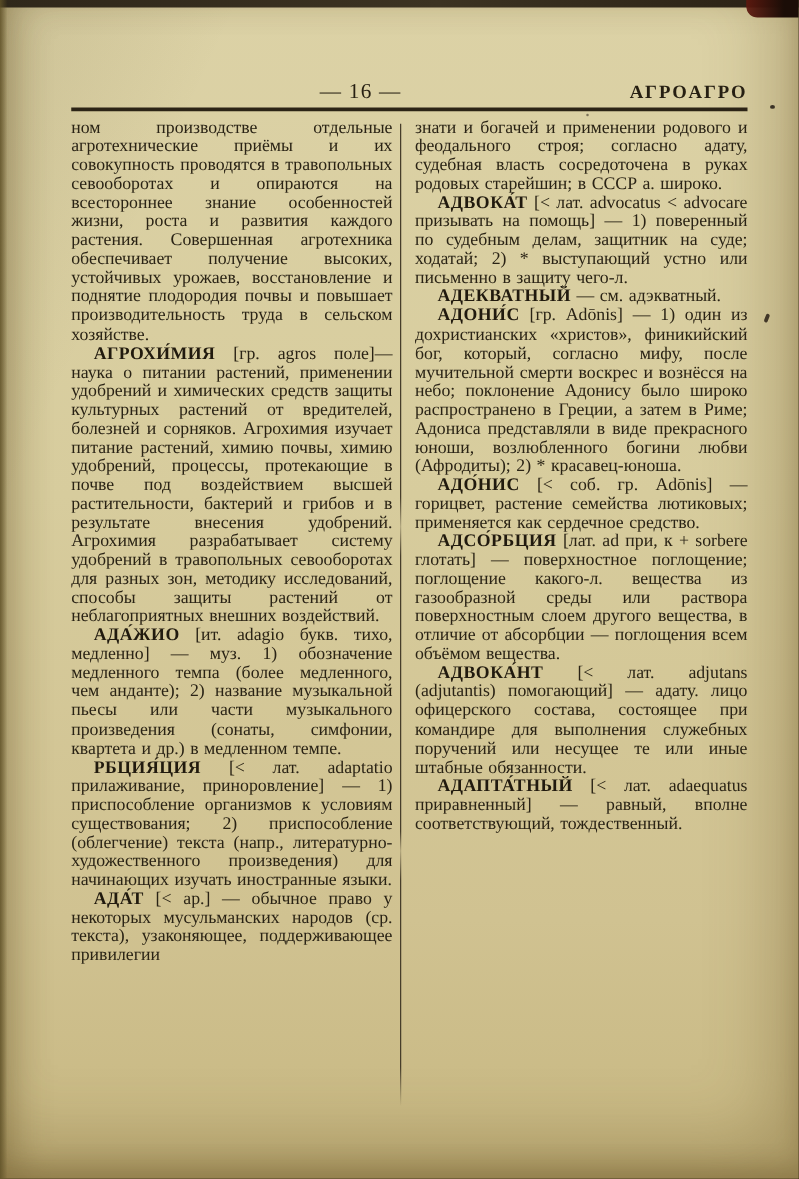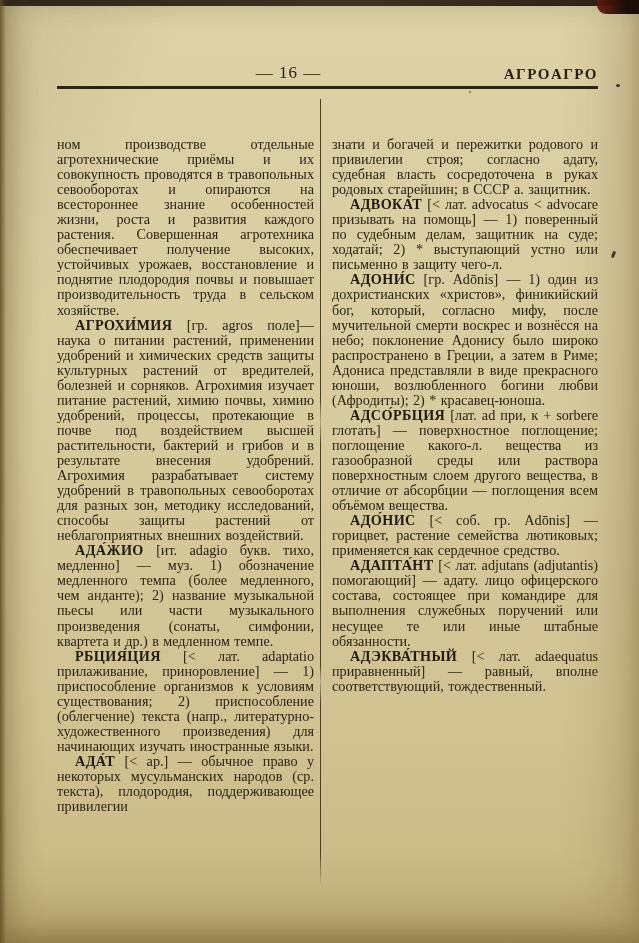--- a/index.html
+++ b/index.html
@@ -49,21 +49,21 @@
   .running-head .pageno{
     font-size:17px;letter-spacing:1px;
     position:absolute;left:0;right:78px;text-align:center;bottom:3px;
   }
 
   .text-area{
     position:absolute;left:57px;top:95px;width:541px;bottom:58px;
     display:flex;
     color:#2a2315;
   }
-  .col{font-size:14.2px;line-height:15.05px;text-align:justify;margin-top:42px;}
+  .col{font-size:14.2px;line-height:15.05px;text-align:justify;}
   .col.left{width:257px;margin-right:6px;}
   .col.right{width:266px;margin-left:11px;flex:1;}
   .column-divider{
     width:1px;
     background:linear-gradient(180deg,
       #463d2a 0%, #463d2a 38%, rgba(70,61,42,.25) 41%,
       #463d2a 44%, #463d2a 72%, rgba(70,61,42,.2) 74%,
       #463d2a 77%, #463d2a 96%, rgba(70,61,42,0) 100%);
     margin-top:4px;height:786px;
   }
@@ -89,26 +89,27 @@
     <span class="pageno">— 16 —</span>
     <span class="word">АГРО</span>
   </div>
 
   <div class="text-area">
     <div class="col left">
         <p class="para"><span class="rg">ном производстве отдельные агротехнические приёмы и их совокупность проводятся в травопольных севооборотах и опираются на всестороннее знание особенностей жизни, роста и развития каждого растения. Совершенная агротехника обеспечивает получение высоких, устойчивых урожаев, восстановление и поднятие плодородия почвы и повышает производительность труда в сельском хозяйстве.</span></p>
         <p class="para indent"><span class="hw">АГРОХИ́МИЯ</span><span class="rg"> [гр. agros поле]— наука о питании растений, применении удобрений и химических средств защиты культурных растений от вредителей, болезней и сорняков. Агрохимия изучает питание растений, химию почвы, химию удобрений, процессы, протекающие в почве под воздействием высшей растительности, бактерий и грибов и в результате внесения удобрений. Агрохимия разрабатывает систему удобрений в травопольных севооборотах для разных зон, методику исследований, способы защиты растений от неблагоприятных внешних воздействий.</span></p>
         <p class="para indent"><span class="hw">АДА́ЖИО</span><span class="rg"> [ит. adagio </span><span class="it">букв.</span><span class="rg"> тихо, медленно] — </span><span class="it">муз.</span><span class="rg"> 1) обозначение медленного темпа (более медленного, чем </span><span class="it">анданте</span><span class="rg">); 2) название музыкальной пьесы или части музыкального произведения (сонаты, симфонии, квартета и др.) в медленном темпе.</span></p>
         <p class="para indent"><span class="hw">РБЦИЯ́ЦИЯ</span><span class="rg"> [&lt; лат. adaptatio прилаживание, приноровление] — 1) приспособление организмов к условиям существования; 2) приспособление (облегчение) текста (напр., литературно-художественного произведения) для начинающих изучать иностранные языки.</span></p>
-        <p class="para indent"><span class="hw">АДА́Т</span><span class="rg"> [&lt; ар.] — обычное право у некоторых мусульманских народов (ср. </span><span class="it">текста</span><span class="rg">), плодородия, поддерживающее привилегии</span></p>
+        <p class="para indent"><span class="hw">АДА́Т</span><span class="rg"> [&lt; ар.] — обычное право у некоторых мусульманских народов (ср. </span><span class="it">текста</span><span class="rg">), узаконяющее, поддерживающее привилегии</span></p>
       </div>
     <div class="column-divider"></div>
     <div class="col right">
-        <p class="para"><span class="rg">знати и богачей и пережитки родового и привилегии строя; согласно </span><span class="it">адату</span><span class="rg">, судебная власть сосредоточена в руках родовых старейшин; в СССР </span><span class="it">а.</span><span class="rg"> защитник.</span></p>
+        <p class="para"><span class="rg">знати и богачей и применении родового и феодального строя; согласно </span><span class="it">адату</span><span class="rg">, судебная власть сосредоточена в руках родовых старейшин; в СССР </span><span class="it">а.</span><span class="rg"> широко.</span></p>
         <p class="para indent"><span class="hw">АДВОКА́Т</span><span class="rg"> [&lt; лат. advocatus &lt; advocare призывать на помощь] — 1) поверенный по судебным делам, защитник на суде; ходатай; 2) * выступающий устно или письменно в защиту чего-л.</span></p>
+        <p class="para indent"><span class="hw">АДЕКВАТНЫЙ</span><span class="rg"> — см. </span><span class="it">адэкватный.</span></p>
         <p class="para indent"><span class="hw">АДОНИ́С</span><span class="rg"> [гр. Adōnis] — 1) один из дохристианских «христов», финикийский бог, который, согласно мифу, после мучительной смерти воскрес и вознёсся на небо; поклонение Адонису было широко распространено в Греции, а затем в Риме; Адониса представляли в виде прекрасного юноши, возлюбленного богини любви (Афродиты); 2) * красавец-юноша.</span></p>
+        <p class="para indent"><span class="hw">АДО́НИС</span><span class="rg"> [&lt; </span><span class="it">соб.</span><span class="rg"> гр. Adōnis] — горицвет, растение семейства лютиковых; применяется как сердечное средство.</span></p>
         <p class="para indent"><span class="hw">АДСО́РБЦИЯ</span><span class="rg"> [лат. ad при, к + sorbere глотать] — поверхностное поглощение; поглощение какого-л. вещества из газообразной среды или раствора поверхностным слоем другого вещества, в отличие от </span><span class="it">абсорбции</span><span class="rg"> — поглощения всем объёмом вещества.</span></p>
-        <p class="para indent"><span class="hw">АДО́НИС</span><span class="rg"> [&lt; </span><span class="it">соб.</span><span class="rg"> гр. Adōnis] — горицвет, растение семейства лютиковых; применяется как сердечное средство.</span></p>
-        <p class="para indent"><span class="hw">АДАПТА́НТ</span><span class="rg"> [&lt; лат. adjutans (adjutantis) помогающий] — </span><span class="it">адату.</span><span class="rg"> лицо офицерского состава, состоящее при командире для выполнения служебных поручений или несущее те или иные штабные обязанности.</span></p>
-        <p class="para indent"><span class="hw">АДЭКВА́ТНЫЙ</span><span class="rg"> [&lt; лат. adaequatus приравненный] — равный, вполне соответствующий, тождественный.</span></p>
+        <p class="para indent"><span class="hw">АДВОКА́НТ</span><span class="rg"> [&lt; лат. adjutans (adjutantis) помогающий] — </span><span class="it">адату.</span><span class="rg"> лицо офицерского состава, состоящее при командире для выполнения служебных поручений или несущее те или иные штабные обязанности.</span></p>
+        <p class="para indent"><span class="hw">АДАПТА́ТНЫЙ</span><span class="rg"> [&lt; лат. adaequatus приравненный] — равный, вполне соответствующий, тождественный.</span></p>
       </div>
   </div>
 </div>
 
 </body></html>

